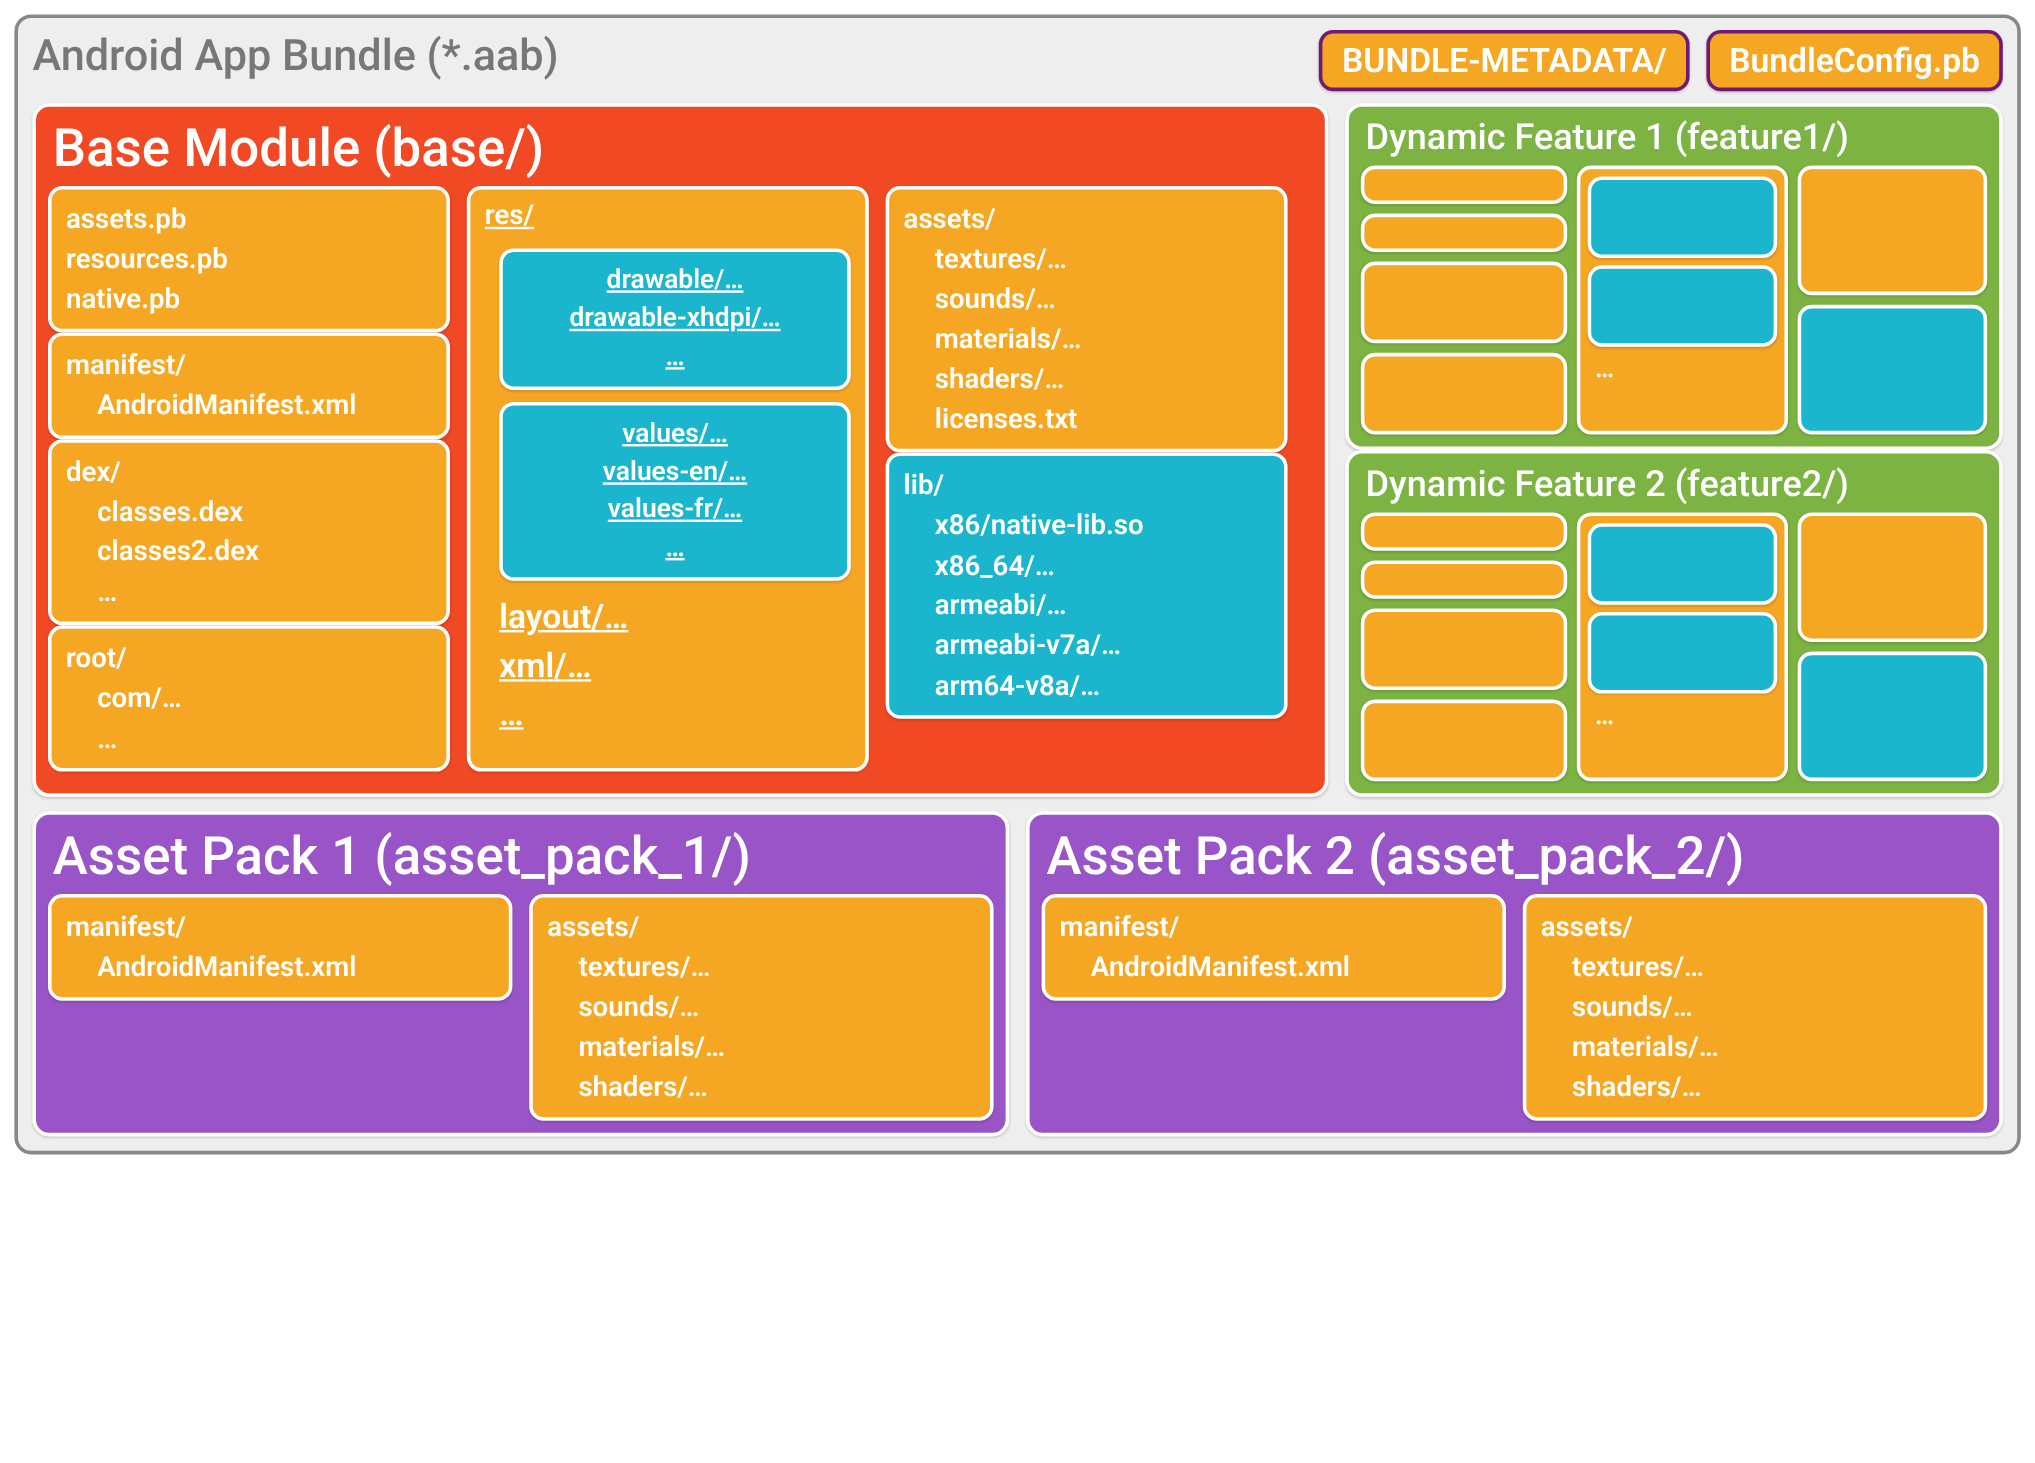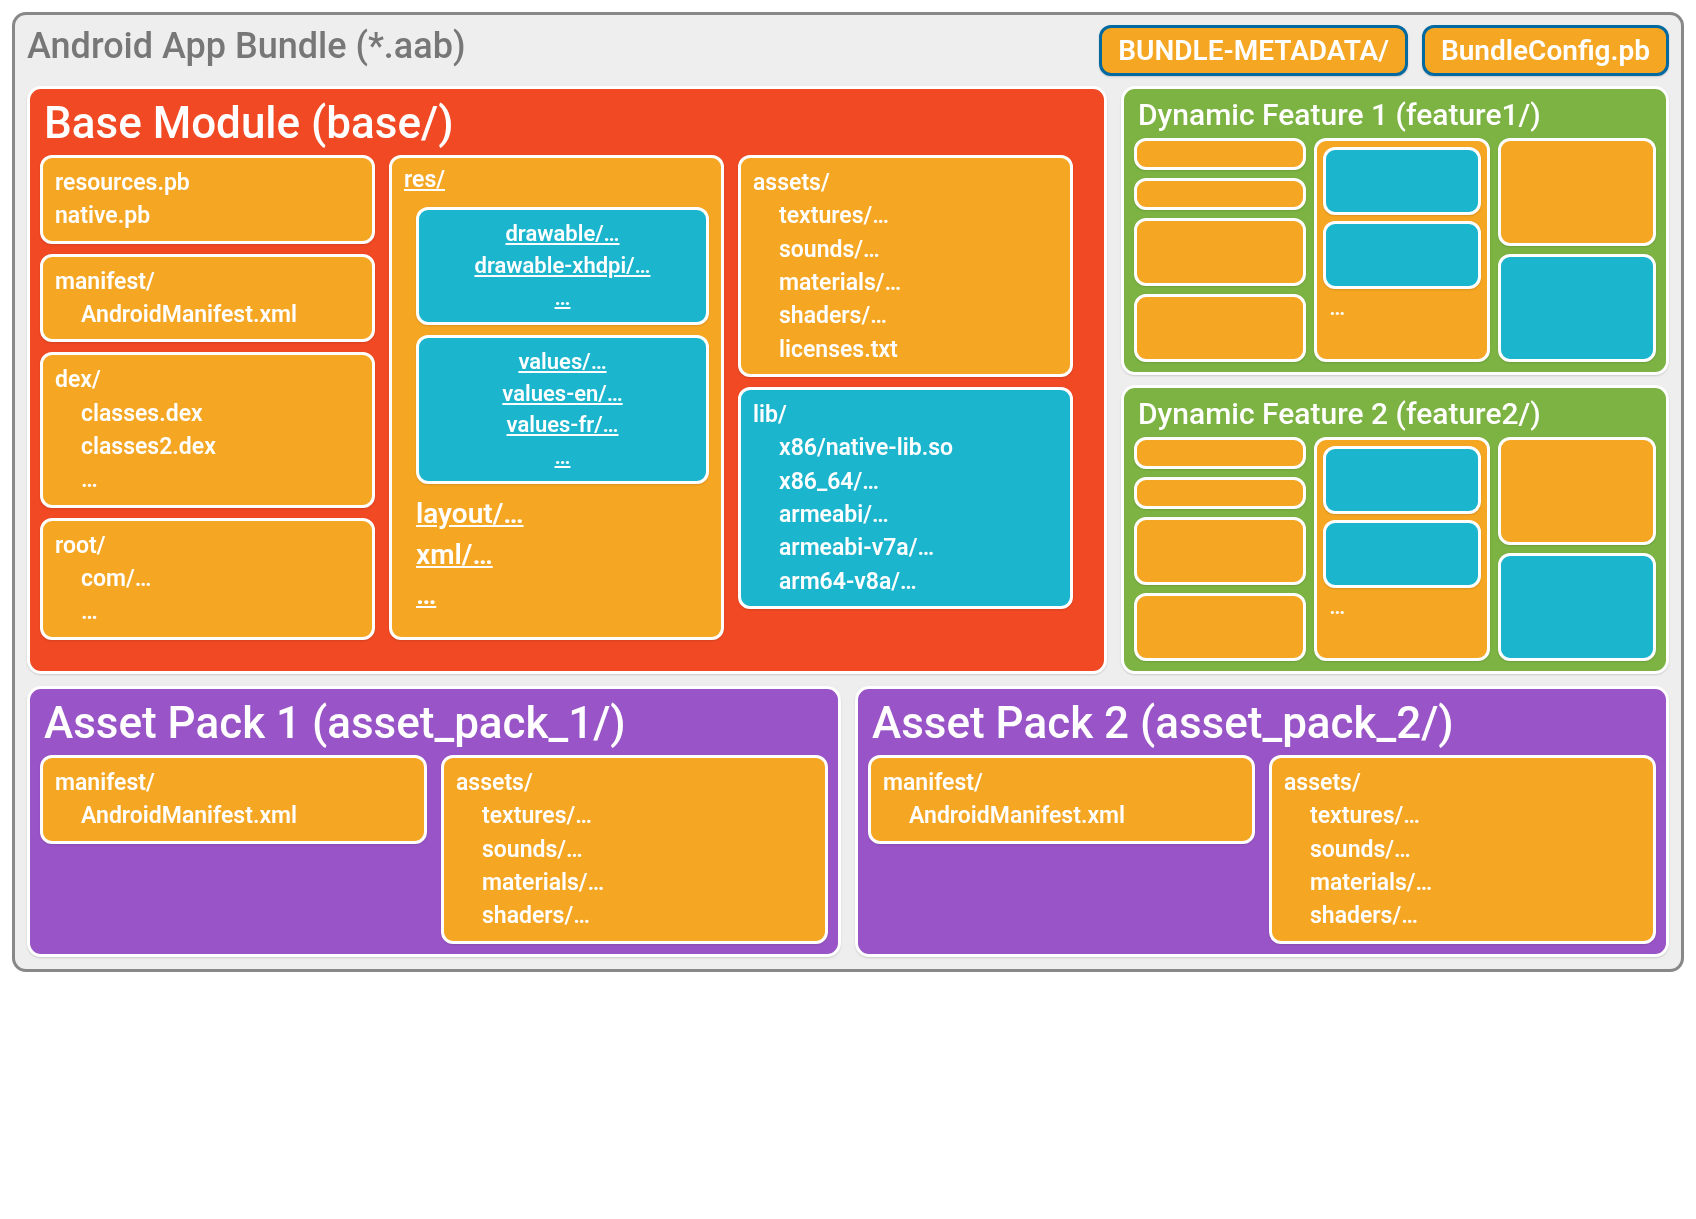--- a/index.html
+++ b/index.html
@@ -21,21 +21,21 @@
     gap: 14px;
     margin-bottom: 10px;
   }
   .outer-title {
     font-size: 36px;
     font-weight: 500;
     color: #777;
     flex: 1;
   }
   .pill {
-    border: 3px solid #0369a1;
+    border: 3px solid #701a75;
     border-radius: 12px;
     padding: 6px 16px;
     font-size: 28px;
     font-weight: 600;
     color: #fff;
     box-shadow: 0 1px 2px rgba(0,0,0,0.15);
     background: #F5A623;
   }
   .row { display: flex; gap: 14px; }
   .panel {
@@ -58,21 +58,21 @@
   .teal  { background: #1CB5CE; }
   .box {
     border: 3px solid #fff;
     border-radius: 12px;
     padding: 8px 12px;
     box-shadow: 0 1px 2px rgba(0,0,0,0.12);
     color: #fff;
   }
   .box .line { font-size: 23px; font-weight: 600; line-height: 1.45; }
   .box .sub  { padding-left: 26px; }
-  .col { display: flex; flex-direction: column; gap: 10px; }
+  .col { display: flex; flex-direction: column; }
   .base-inner { display: flex; gap: 14px; }
   .res-inner { display: flex; flex-direction: column; gap: 10px; padding-left: 12px; }
   .res-inner .box { border-radius: 12px; text-align: center; }
   .res-item .line { font-size: 22px; }
   .res-outer .line-head { font-size: 23px; font-weight: 600; color:#fff; margin-bottom:6px; }
   .res-outer .foot .line { font-size: 28px; }
   
   .dyncol { display:flex; flex-direction:column; gap:8px; }
   .dynrow { display:flex; gap:8px; }
   .mini { border:3px solid #fff; border-radius:12px; box-shadow:0 1px 2px rgba(0,0,0,0.12); }
@@ -93,20 +93,21 @@
   </div>
 
   <div class="row">
 
     <div class="panel base" style="width:1080px">
       <div class="panel-title">Base Module (base/)</div>
       <div class="base-inner">
 
         <div class="col" style="width:335px">
           <div class="box orange">
+            <div class="line">assets.pb</div>
             <div class="line">resources.pb</div>
             <div class="line">native.pb</div>
           </div>
           <div class="box orange">
             <div class="line">manifest/</div>
             <div class="line sub">AndroidManifest.xml</div>
           </div>
           <div class="box orange">
             <div class="line">dex/</div>
             <div class="line sub">classes.dex</div>

